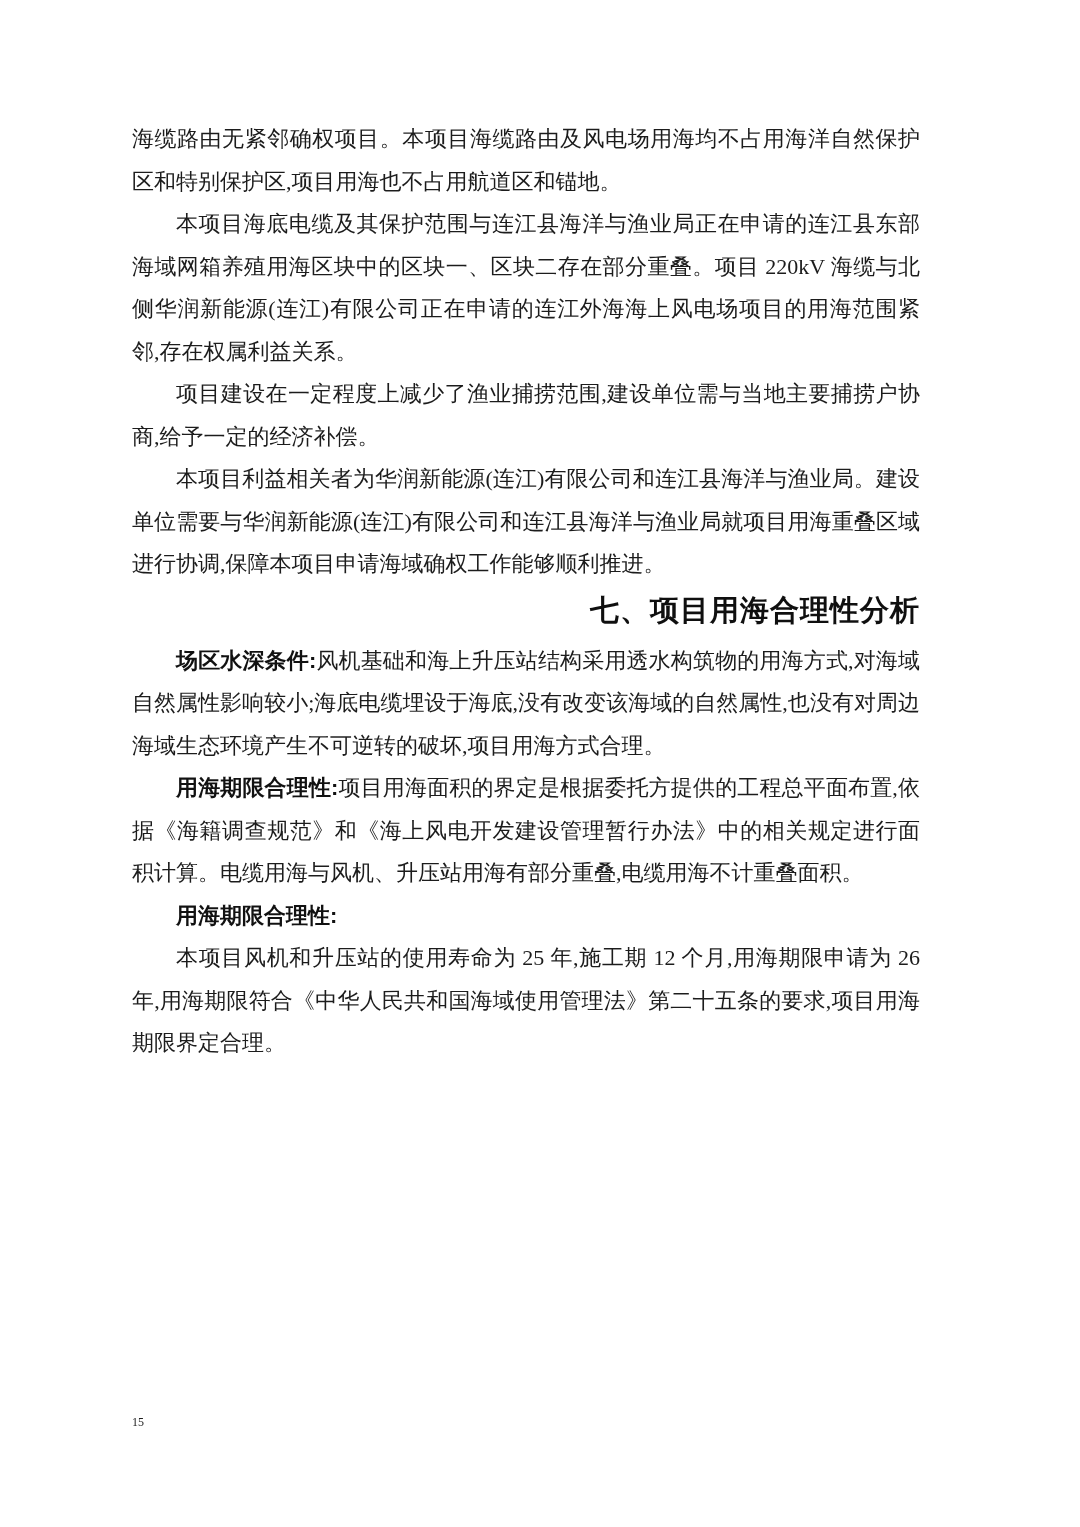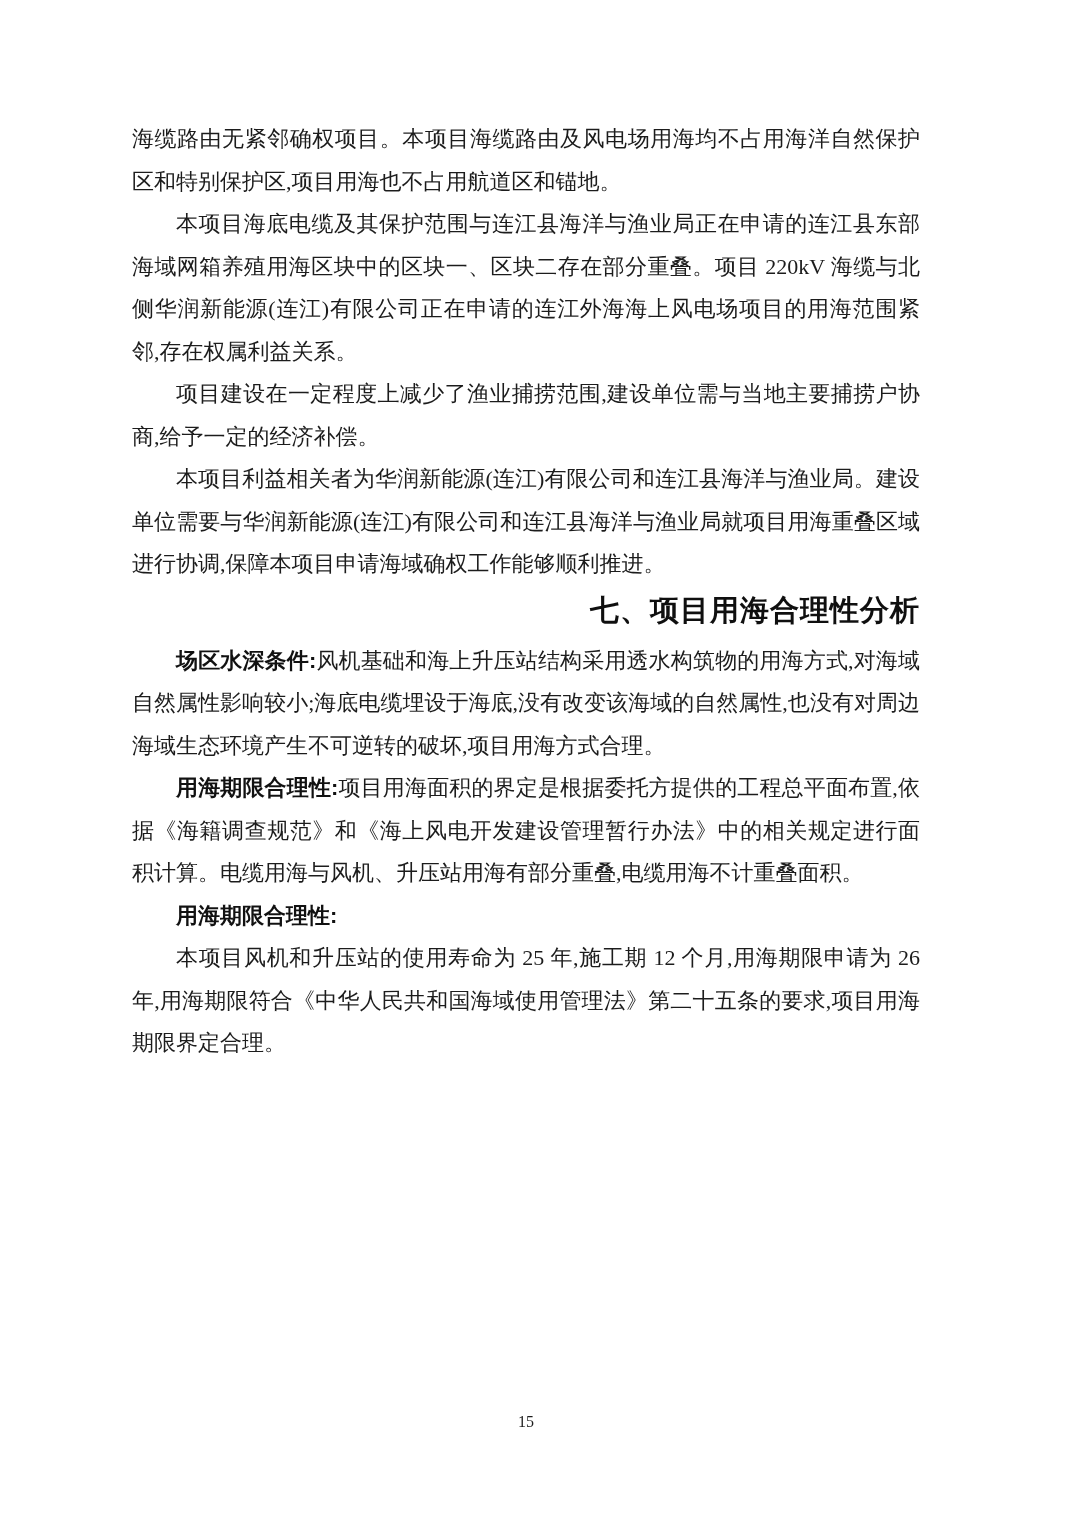--- a/index.html
+++ b/index.html
@@ -34,22 +34,22 @@
     margin: 2px 0 8px 0;
     color: #0f0f0f;
     letter-spacing: 1px;
     text-align: right;
   }
   .page-number {
     position: absolute;
     left: 132px;
     right: 140px;
     top: 1412px;
-    text-align: center;
-    font-size: 16px;
+    text-align: left;
+    font-size: 12px;
     line-height: 20px;
     color: #1c1c1c;
   }
 </style>
 </head>
 <body>
 
 <div class="page">
 
   <p class="body">

